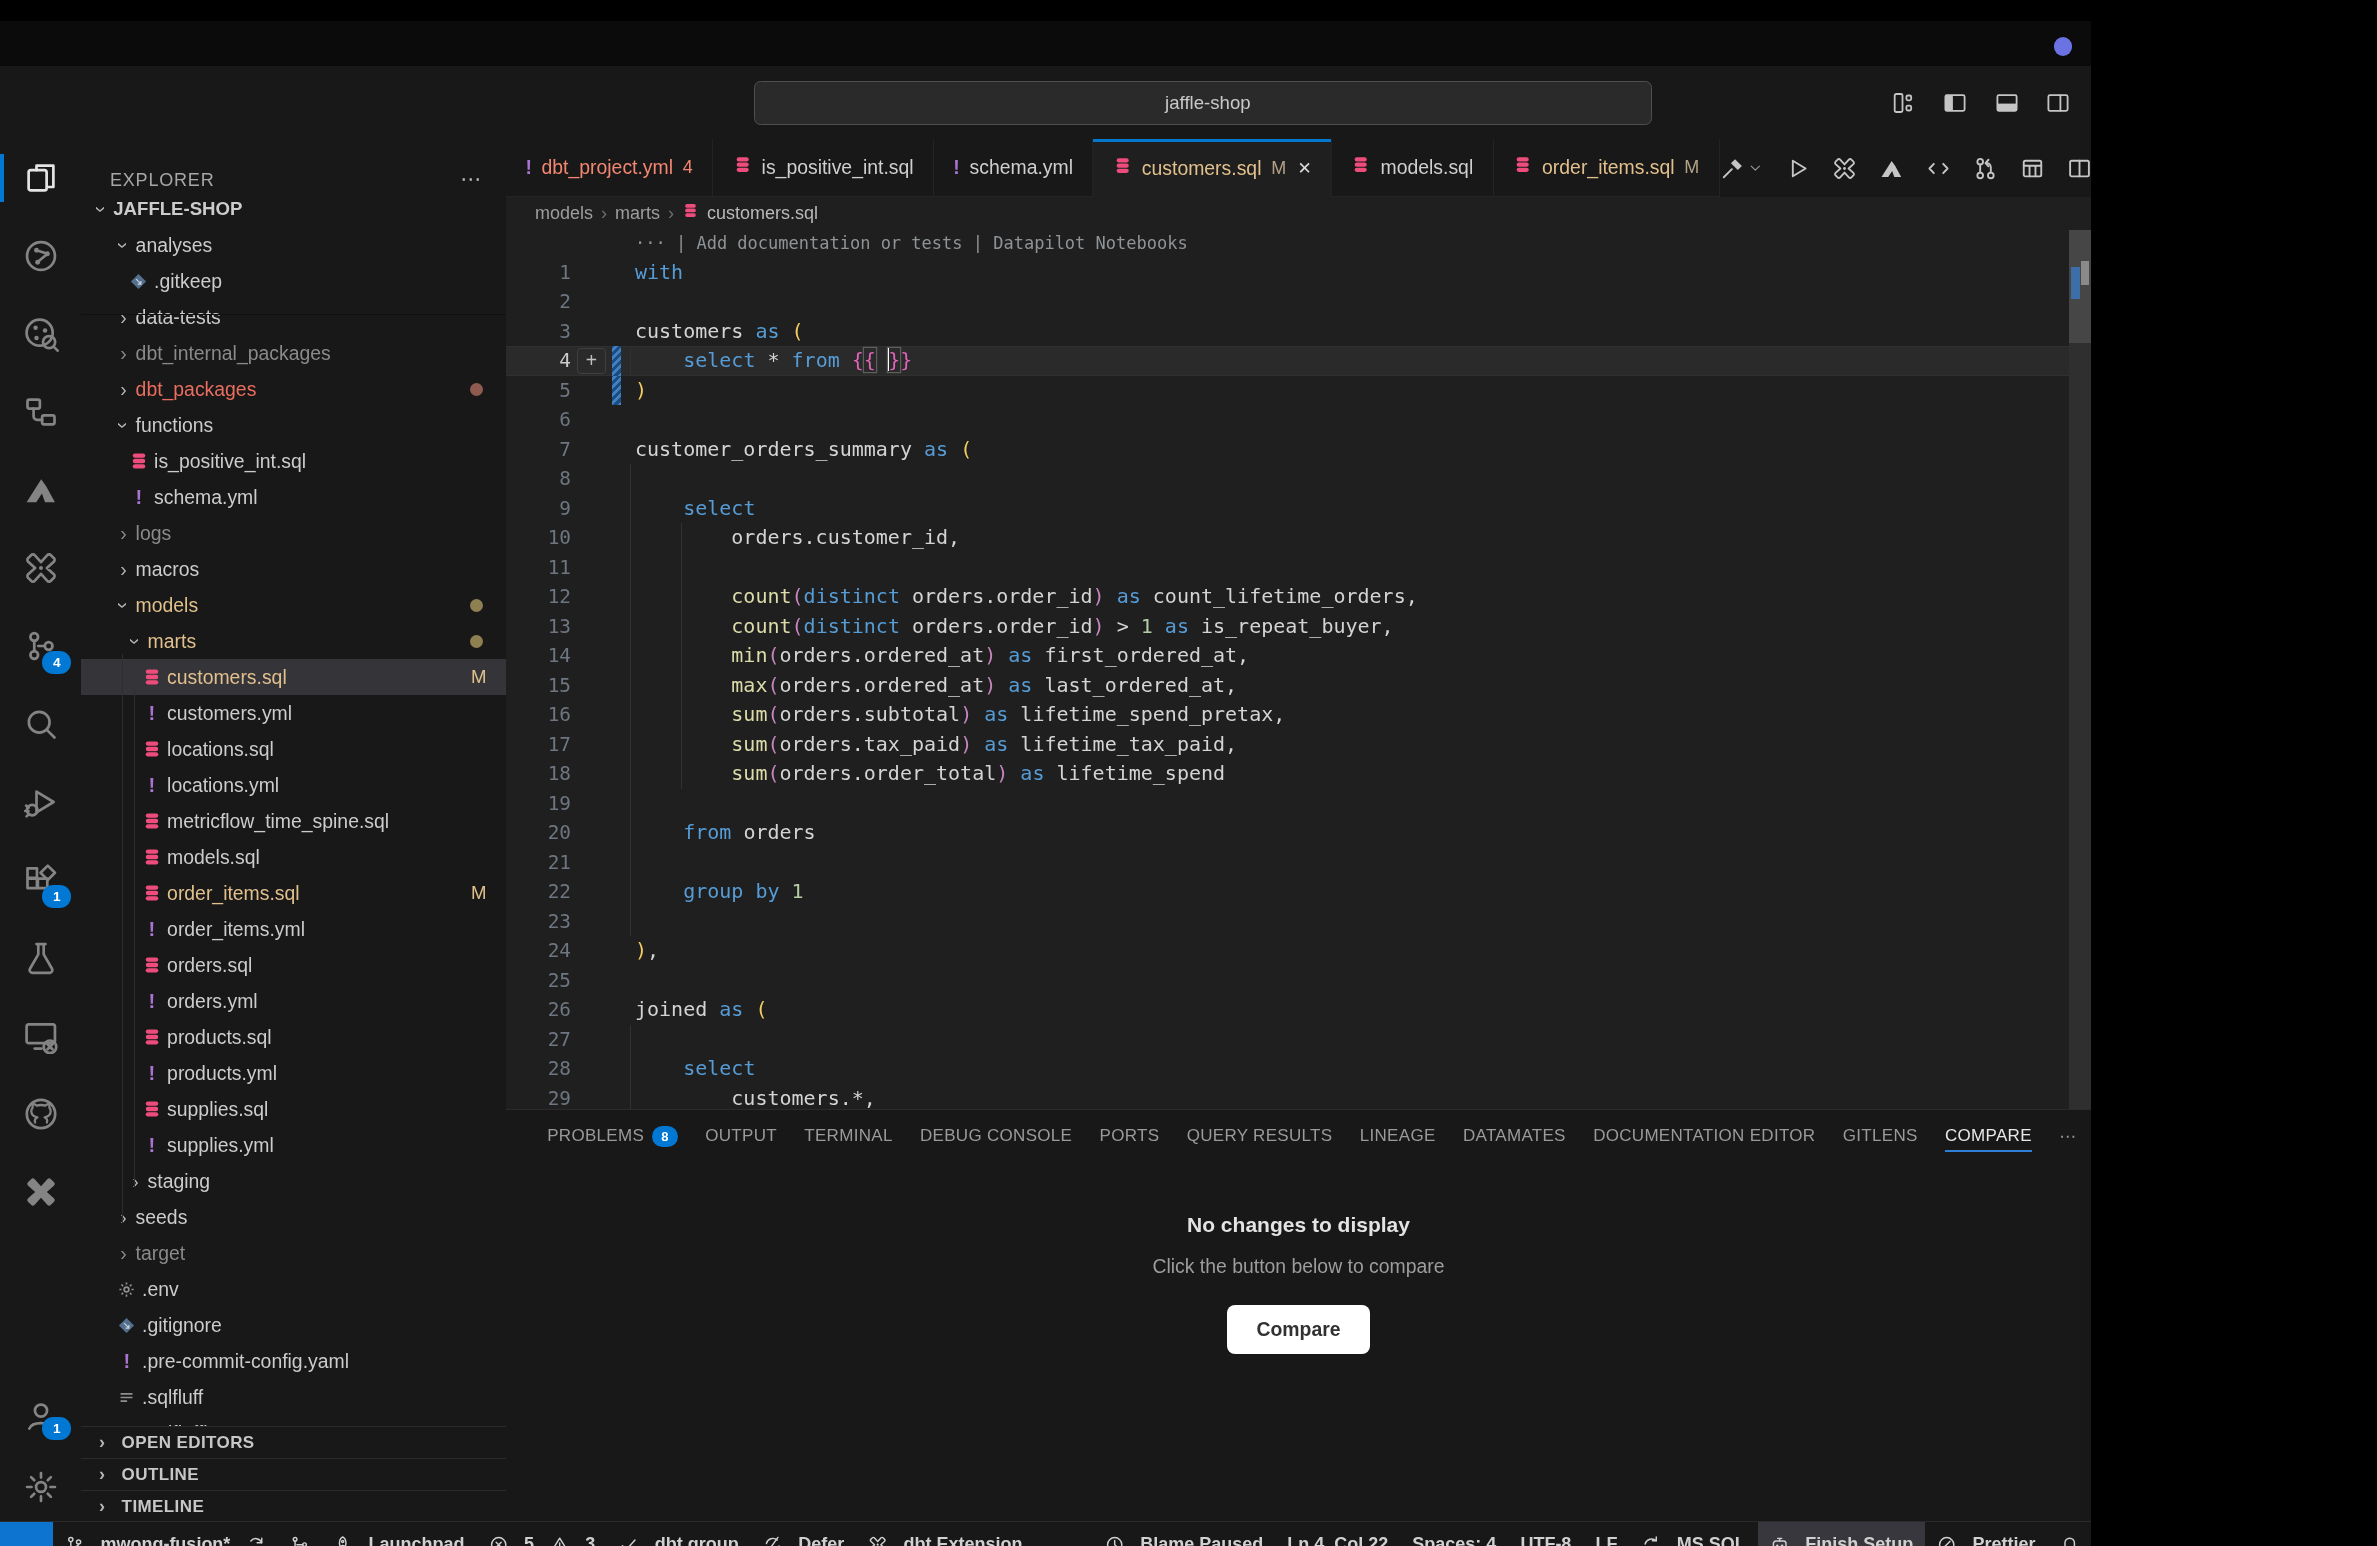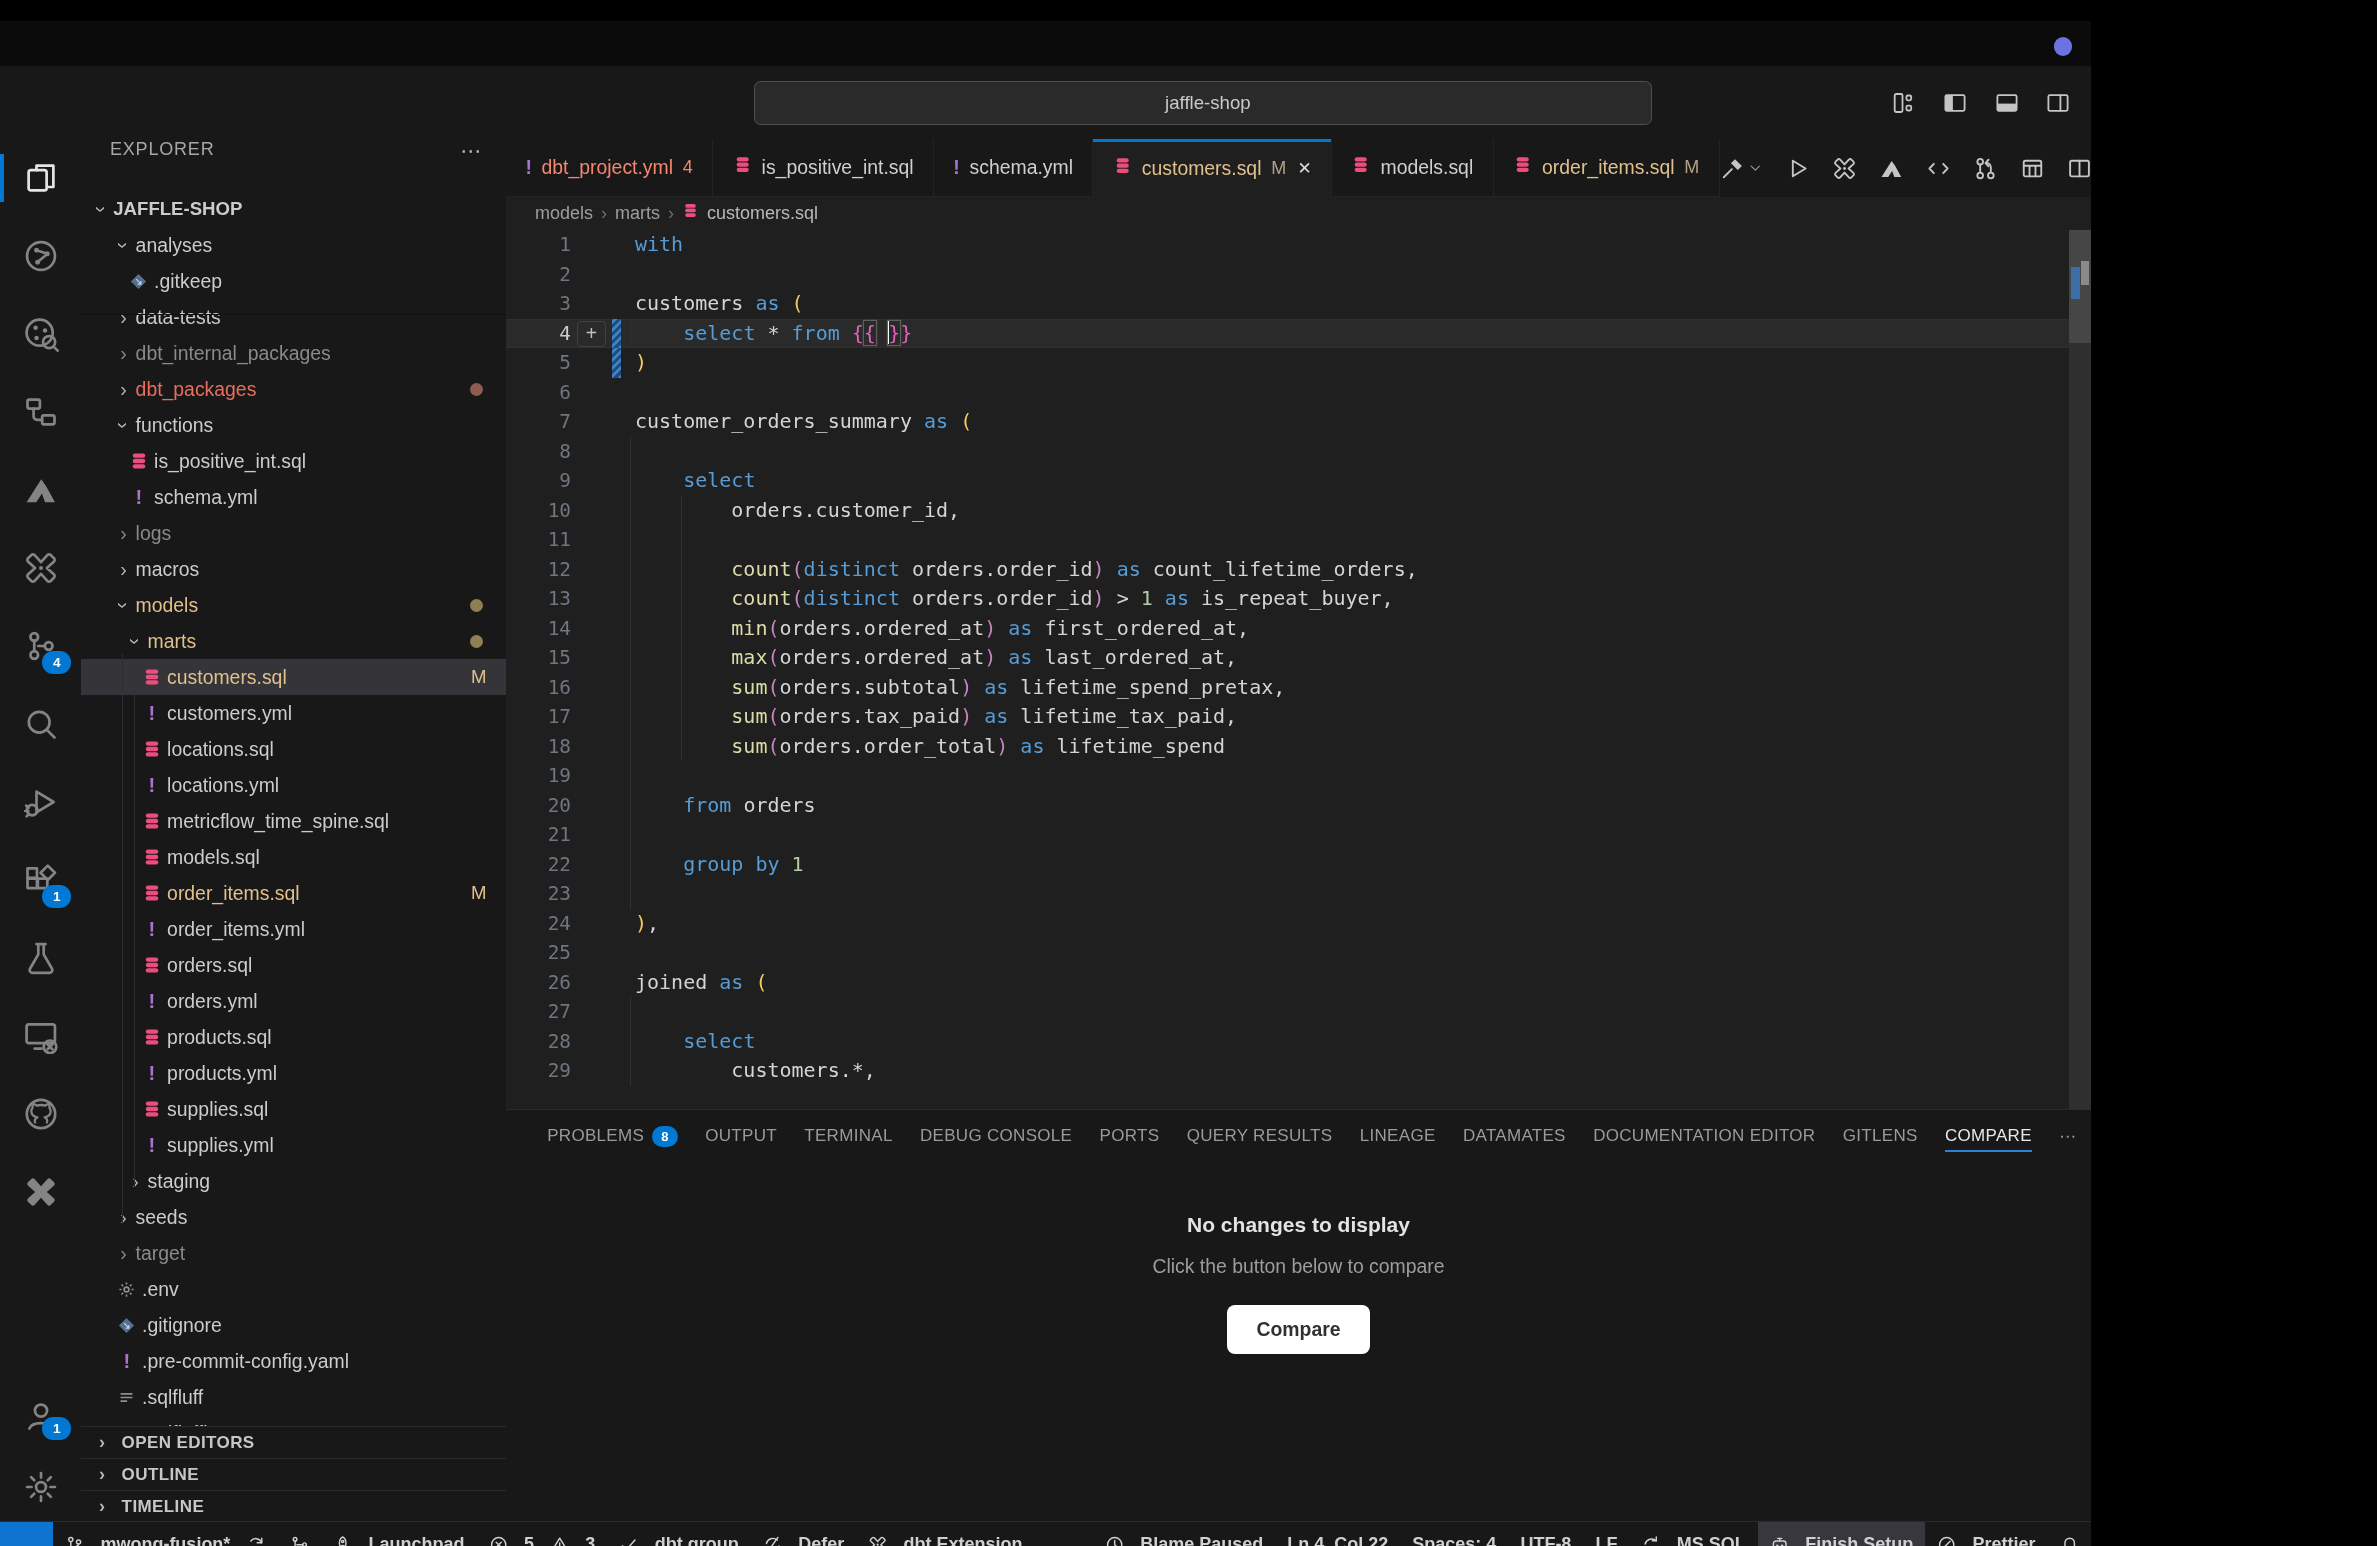--- a/index.html
+++ b/index.html
@@ -22,21 +22,21 @@
   .activitybar{position:absolute;top:118px;bottom:45px;left:0;width:81px;background:#181818;display:flex;flex-direction:column;}
   .acticon{position:relative;height:78px;display:flex;align-items:center;justify-content:center;color:#848484;font-size:36px;}
   .acticon.active{color:#e5e5e5;}
   .acticon.active::before{content:"";position:absolute;left:0;top:14.6px;bottom:14.6px;width:4px;background:#0078d4;}
   .actbadge{position:absolute;right:9.7px;bottom:11.3px;min-width:22.6px;height:22.6px;border-radius:11.3px;background:#0078d4;color:#fff;
             font-size:13.7px;font-weight:bold;display:flex;align-items:center;justify-content:center;padding:0 3.2px;}
   .actspacer{flex:1;}
 
   
   .sidebar{position:absolute;top:118px;bottom:45px;left:81px;width:425px;background:#181818;border-right:0.8px solid #2b2b2b;overflow:hidden;}
-  .sbheader{height:52px;display:flex;align-items:flex-start;padding:0 24px 0 29px;color:#a7a7a7;font-size:18px;letter-spacing:0.8px;}
+  .sbheader{height:52px;display:flex;align-items:flex-end;padding:0 24px 0 29px;color:#a7a7a7;font-size:18px;letter-spacing:0.8px;}
   .sbheader .more{margin-left:auto;color:#bdbdbd;font-size:21px;}
   .tree{position:absolute;top:52px;left:0;right:0;height:1236px;overflow:hidden;}
   .trow{position:relative;height:36px;display:flex;align-items:center;font-size:19.4px;color:#cccccc;}
   .trow.sel{background:#343439;}
   .trow .chev{width:21px;color:#b5b5b5;font-size:19.4px;display:inline-flex;justify-content:center;transform-origin:center;}
   .trow .chev.open{transform:rotate(90deg);}
   .trow .ficon{width:27.5px;display:inline-flex;justify-content:center;font-size:20px;}
   .trow .lbl{margin-left:1.6px;white-space:nowrap;}
   .trow.dim .lbl,.trow.dim .chev{color:#8a8a8a;}
   .trow.mod .lbl{color:#e2c08d;}
@@ -744,20 +744,21 @@
         <span class="ficon" style="font-size: 17px;"><svg viewBox="0 0 16 16" style="width:1em;height:1em">
             <g fill="#ee4c7c">
               <rect x="3" y="1.9" width="10" height="3.5" rx="1.75"></rect>
               <rect x="3" y="6.2" width="10" height="3.5" rx="1.75"></rect>
               <rect x="3" y="10.5" width="10" height="3.5" rx="1.75"></rect>
             </g>
           </svg></span>
         <span class="last">customers.sql</span>
       </div>
     <div class="editor">
+      <div class="codelens">··· | Add documentation or tests | Datapilot Notebooks</div>
       <div id="code">
           <div class="line">
             <span class="ln">1</span>
             <span class="lcontent"><span class="tk kw">with</span></span>
           </div>
           <div class="line">
             <span class="ln">2</span>
             <span class="lcontent"></span>
           </div>
           <div class="line">

